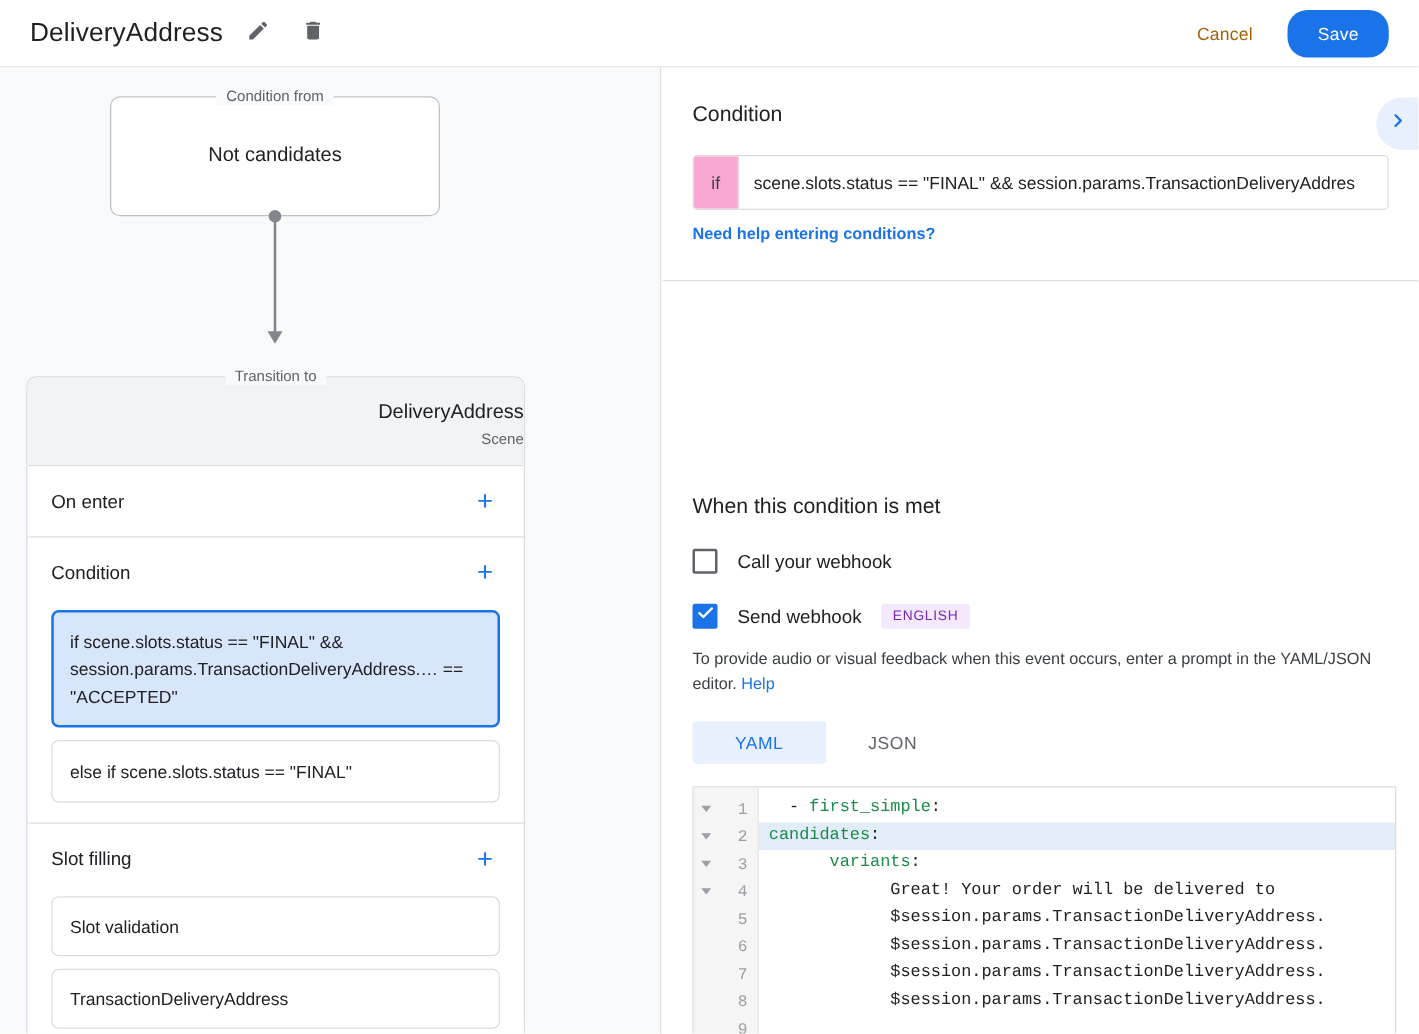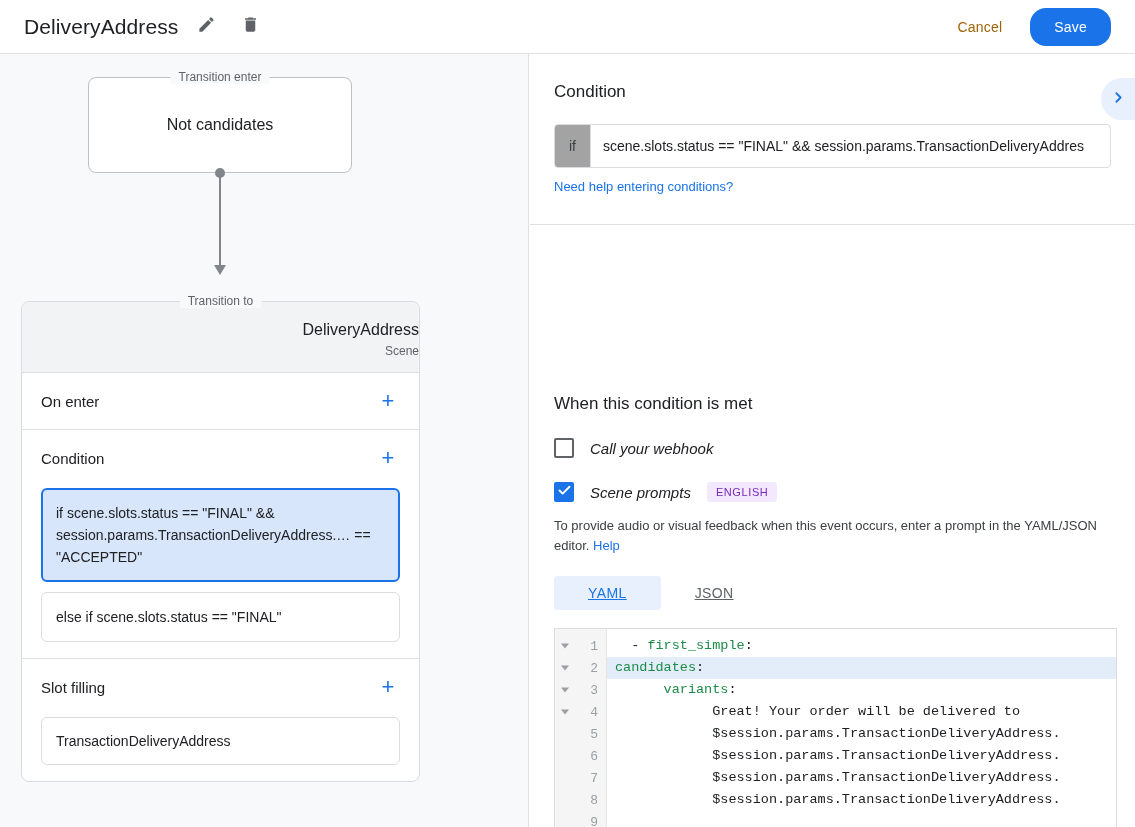--- a/index.html
+++ b/index.html
@@ -141,63 +141,63 @@
     position: absolute; right: 0; top: 24px; width: 34px; height: 42px;
     background: #e8f0fe; border-radius: 21px 0 0 21px;
     display: flex; align-items: center; justify-content: center; cursor: pointer;
   }
 
   .cond-input-row {
     display: flex; margin-top: 22px; border: 1px solid #dadce0; border-radius: 4px;
     height: 44px; overflow: hidden; background: #fff;
   }
   .cond-if {
-    width: 36px; background: #a3a3a3; display: flex; align-items: center;
+    width: 36px; background: #f9a8d4; display: flex; align-items: center;
     justify-content: center; font-size: 14px; color: #3c4043;
     border-right: 1px solid #dadce0; flex: none;
   }
   .cond-input {
     flex: 1; border: none; outline: none; padding: 0 12px;
     font-size: 14px; color: #202124; font-family: "Liberation Sans", sans-serif;
     background: transparent;
   }
   .help-link {
     display: inline-block; margin-top: 11px; font-size: 13px;
-    color: #1a73e8; text-decoration: none; cursor: pointer;
+    color: #1a73e8; text-decoration: none; cursor: pointer; font-weight: bold;
   }
 
   .rowline { display: flex; align-items: center; margin-top: 24px; }
   .checkbox {
     width: 20px; height: 20px; border: 2px solid #5f6368; border-radius: 2px;
     background: #fff; flex: none; cursor: pointer;
   }
   .checkbox.checked {
     background: #1a73e8; border-color: #1a73e8;
     display: flex; align-items: center; justify-content: center;
   }
   .cb-label {
-    margin-left: 16px; font-size: 15px; color: #202124; font-weight: 500; font-style: italic;
+    margin-left: 16px; font-size: 15px; color: #202124; font-weight: 500;
   }
   .lang-badge {
     margin-left: 16px; background: #f3e8fd; color: #7627bb;
     font-size: 11px; letter-spacing: 0.6px; padding: 4px 9px; border-radius: 3px;
     font-weight: 500;
   }
   .desc-text {
     margin-top: 14px; font-size: 13px; line-height: 20px; color: #3c4043;
     max-width: 560px;
   }
   .desc-text a { color: #1a73e8; text-decoration: none; cursor: pointer; }
 
   
   .tabs { display: flex; margin-top: 20px; }
   .tab {
     padding: 0 34px; height: 34px; display: flex; align-items: center;
     justify-content: center; font-size: 14px; font-weight: 500; color: #5f6368;
-    letter-spacing: 0.4px; cursor: pointer; border-radius: 3px; text-decoration: underline;
+    letter-spacing: 0.4px; cursor: pointer; border-radius: 3px;
   }
   .tab.active { background: #e8f0fe; color: #1a73e8; }
 
   
   .editor {
     margin-top: 18px; border: 1px solid #dadce0; border-top: 1px solid #dadce0;
     height: 349px; display: flex; overflow: hidden; background: #fff;
     width: 563px;
   }
   .gutter {
@@ -253,21 +253,21 @@
 
     <div class="header-spacer"></div>
 
     <button class="btn-cancel">Cancel</button>
     <button class="btn-save">Save</button>
   </div>
 
   <div class="left-pane">
 
     <div class="fieldset-box trans-from">
-      <div class="fieldset-legend">Transition enter</div>
+      <div class="fieldset-legend">Condition from</div>
       <div class="label">Not candidates</div>
     </div>
 
     <div class="connector">
       <div class="conn-dot"></div>
       <div class="conn-line"></div>
       <div class="conn-arrow"></div>
     </div>
 
     <div class="scene-card">
@@ -294,20 +294,21 @@
           <div class="cond-item">else if scene.slots.status == "FINAL"</div>
         </div>
       </div>
 
       <div class="section">
         <div class="section-header">
           <span class="section-title">Slot filling</span>
           <span class="plus-btn">+</span>
         </div>
         <div class="section-body tight">
+          <div class="slot-item">Slot validation</div>
           <div class="slot-item">TransactionDeliveryAddress</div>
         </div>
       </div>
 
     </div>
   </div>
 
   <div class="right-pane">
 
     <div class="chevron-pill">
@@ -340,21 +341,21 @@
       </div>
 
       <div class="rowline">
         <div class="checkbox checked">
           <span>
             <svg width="15" height="15" viewBox="0 0 24 24" fill="none" stroke="#ffffff" stroke-width="3" stroke-linecap="round" stroke-linejoin="round">
               <polyline points="20 6 9 17 4 12"></polyline>
             </svg>
           </span>
         </div>
-        <div class="cb-label">Scene prompts</div>
+        <div class="cb-label">Send webhook</div>
         <div class="lang-badge">ENGLISH</div>
       </div>
 
       <div class="desc-text">
         <span>To provide audio or visual feedback when this event occurs, enter a prompt in the YAML/JSON editor. </span><a>Help</a>
       </div>
 
       <div class="tabs">
         <div class="tab active">YAML</div>
         <div class="tab">JSON</div>

